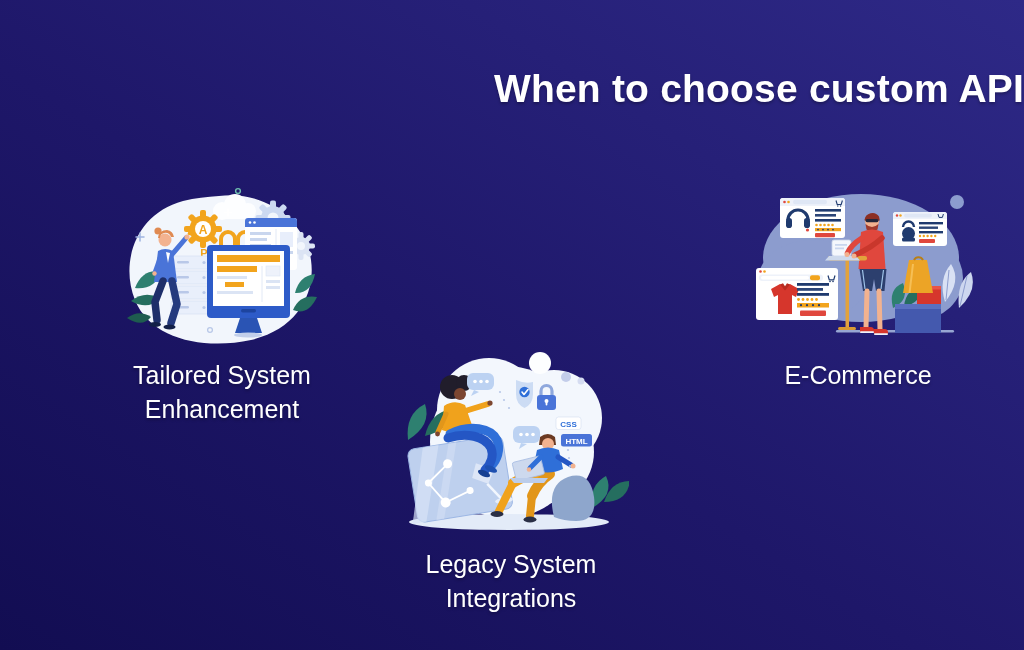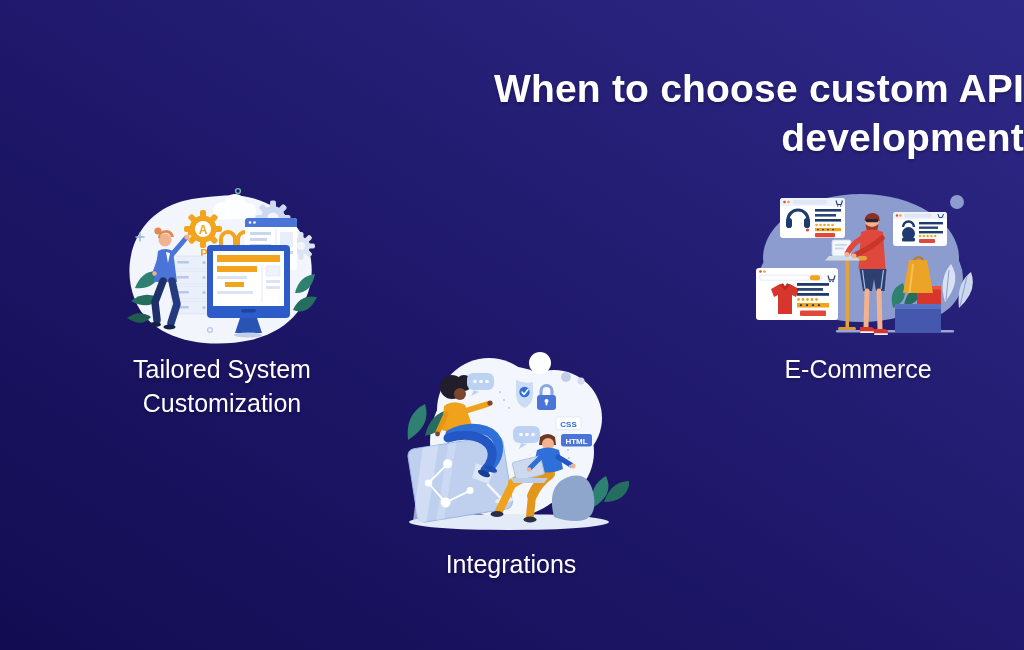--- a/index.html
+++ b/index.html
@@ -15,37 +15,36 @@
     position: absolute; top: 64px; left: 0; width: 100%; margin: 0;
     text-align: right; color: #ffffff;
     font-size: 39px; line-height: 49px; font-weight: 700; letter-spacing: 0.2px;
     text-shadow: 0 2px 3px rgba(0,0,0,0.28);
   }
   .title span { display: block; }
   .card { position: absolute; margin: 0; text-align: center; }
   .card .illus { display: flex; justify-content: center; }
   .caption {
     color: #ffffff; font-size: 25px; line-height: 34px; font-weight: 400;
-    margin-top: 2px; text-shadow: 0 2px 3px rgba(0,0,0,0.25);
+    margin-top: 8px; text-shadow: 0 2px 3px rgba(0,0,0,0.25);
   }
   .caption span { display: block; }
   .card-integrations { left: 60px;  top: 180px; width: 324px; }
   .card-legacy       { left: 350px; top: 350px; width: 322px; }
   .card-ecommerce    { left: 700px; top: 180px; width: 316px; }
   .card-legacy .caption { margin-top: 12px; }
   svg text { font-family: "Liberation Sans", sans-serif; }
 </style>
 </head>
 <body>
 
 <div class="stage">
 
   <h1 class="title">
     <span>When to choose custom API</span>
-    <span>development</span>
   </h1>
 
   <figure class="card card-integrations">
     <div class="illus">
       <svg viewBox="0 0 230 170" width="230" height="170">
         <path fill="#f2f6fc" d="M112 16 C158 10 198 40 204 80 C209 116 188 150 144 160 C98 170 44 160 28 120 C13 83 28 34 76 21 C88 18 100 17 112 16 Z"></path>
         <g fill="#fdfeff">
           <circle cx="115" cy="31" r="9"></circle>
             <circle cx="128" cy="25" r="11"></circle>
             <circle cx="141" cy="31" r="8"></circle>
@@ -159,21 +158,21 @@
           <path d="M56 101 L48 122 L50 140" stroke="#1e2f6a" stroke-width="7.5" stroke-linecap="round" stroke-linejoin="round" fill="none"></path>
           <path d="M65 101 L70 124 L64 143" stroke="#243a7e" stroke-width="7.5" stroke-linecap="round" stroke-linejoin="round" fill="none"></path>
           <ellipse cx="48" cy="144.5" rx="6" ry="2.6" fill="#132048"></ellipse>
           <ellipse cx="62.5" cy="147" rx="6" ry="2.6" fill="#132048"></ellipse>
         </g>
         <path d="M20 138 q12 -9 24 -1 q-9 11 -24 1 Z" fill="#1e5c4f"></path>
       </svg>
     </div>
     <figcaption class="caption">
       <span>Tailored System</span>
-      <span>Customization</span>
+      <span>Enhancement</span>
     </figcaption>
   </figure>
 
   <figure class="card card-legacy">
     <div class="illus">
       <svg viewBox="0 0 235 185" width="235" height="185">
         <g fill="#f3f7fd">
           <circle cx="112" cy="92" r="76"></circle>
             <circle cx="95" cy="60" r="52"></circle>
           <circle cx="160" cy="68" r="48"></circle>
@@ -283,20 +282,21 @@
           <circle cx="106" cy="42" r="1.1"></circle>
             <circle cx="110" cy="50" r="1.1"></circle>
             <circle cx="115" cy="58" r="1.1"></circle>
           <circle cx="174" cy="100" r="1.1"></circle>
             <circle cx="175" cy="108" r="1.1"></circle>
             <circle cx="176" cy="116" r="1.1"></circle>
         </g>
       </svg>
     </div>
     <figcaption class="caption">
+      <span>Legacy System</span>
       <span>Integrations</span>
     </figcaption>
   </figure>
 
   <figure class="card card-ecommerce">
     <div class="illus">
       <svg viewBox="0 0 230 170" width="230" height="170">
         <g fill="#8c9cce">
           <ellipse cx="118" cy="78" rx="98" ry="64"></ellipse>
           <ellipse cx="70" cy="100" rx="55" ry="40"></ellipse>

